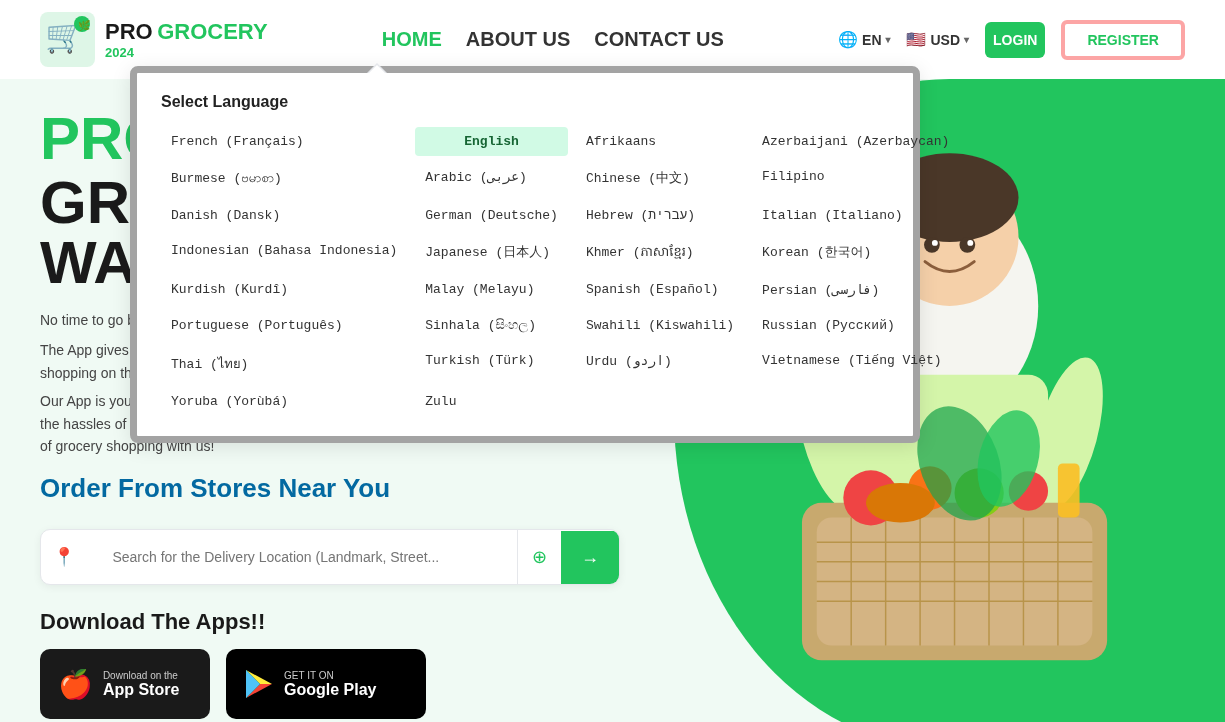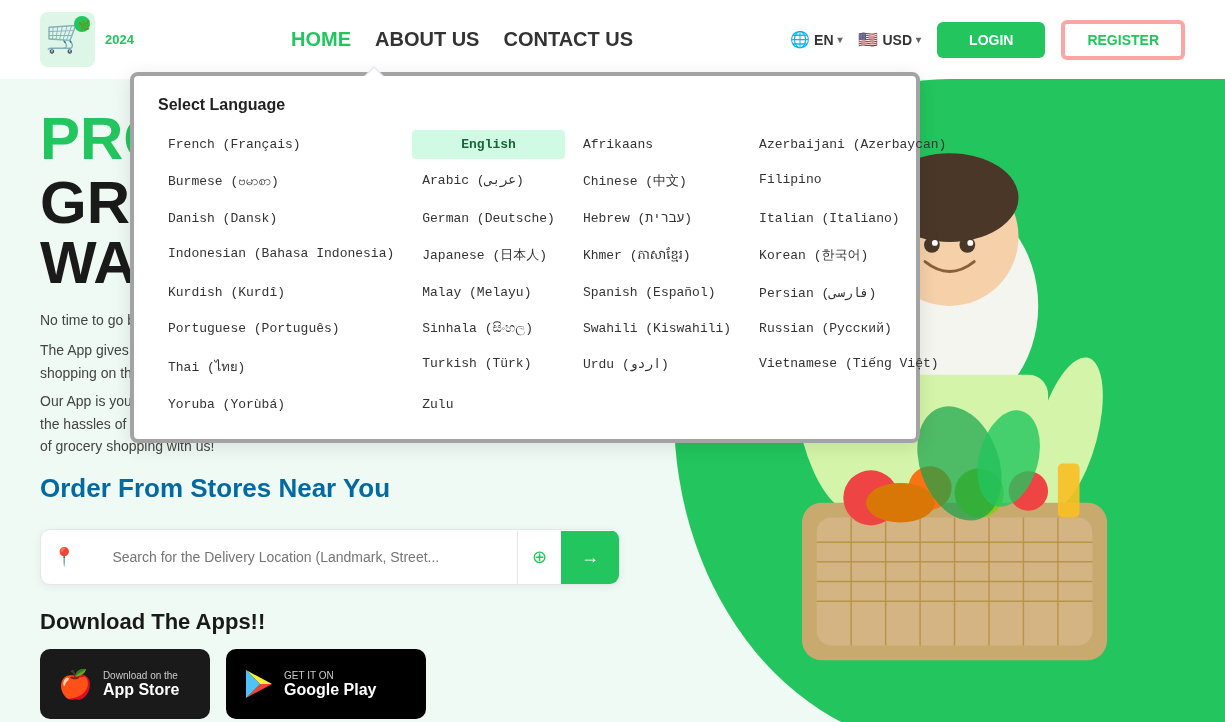--- a/index.html
+++ b/index.html
@@ -59,44 +59,44 @@
       background: none;
     }
     .globe-icon { font-size: 16px; }
     .flag-icon { font-size: 16px; }
     .chevron { font-size: 10px; color: #666; }
 
     .btn-login {
       background: #22c55e;
       color: #fff;
       border: none;
-      padding: 10px 32px;
+      padding: 10px 8px;
       border-radius: 6px;
       font-weight: 700;
       font-size: 14px;
       cursor: pointer;
     }
     .btn-register {
       background: #fff;
       color: #22c55e;
       border: 4px solid #fca5a5;
       padding: 8px 22px;
       border-radius: 6px;
       font-weight: 700;
       font-size: 14px;
       cursor: pointer;
     }
 
     
     .lang-dropdown {
       position: absolute;
-      top: 72px;
+      top: 66px;
       left: 130px;
       background: #fff;
-      border: 4px solid #a3a3a3;
+      border: 7px solid #a3a3a3;
       border-radius: 8px;
       padding: 20px 24px;
       width: 790px;
       z-index: 200;
       box-shadow: 0 4px 20px rgba(0,0,0,0.1);
     }
     .lang-dropdown-title {
       font-size: 16px;
       font-weight: 700;
       color: #222;
@@ -305,20 +305,24 @@
 <header class="header">
   <div class="logo-area">
 
     <svg class="logo-icon" viewBox="0 0 55 55">
       <rect width="55" height="55" rx="8" fill="#22c55e" opacity="0.15"></rect>
       <text x="5" y="35" font-size="32">🛒</text>
       <circle cx="42" cy="12" r="8" fill="#22c55e"></circle>
       <text x="38" y="17" font-size="10" fill="white">🌿</text>
     </svg>
     <div class="logo-text">
+      <div>
+        <span class="pro">PRO</span>
+        <span class="grocery">GROCERY</span>
+      </div>
       <span class="year">2024</span>
     </div>
   </div>
 
   <nav class="nav-links">
     <a class="nav-link active">HOME</a>
     <a class="nav-link">ABOUT US</a>
     <a class="nav-link">CONTACT US</a>
   </nav>
 

